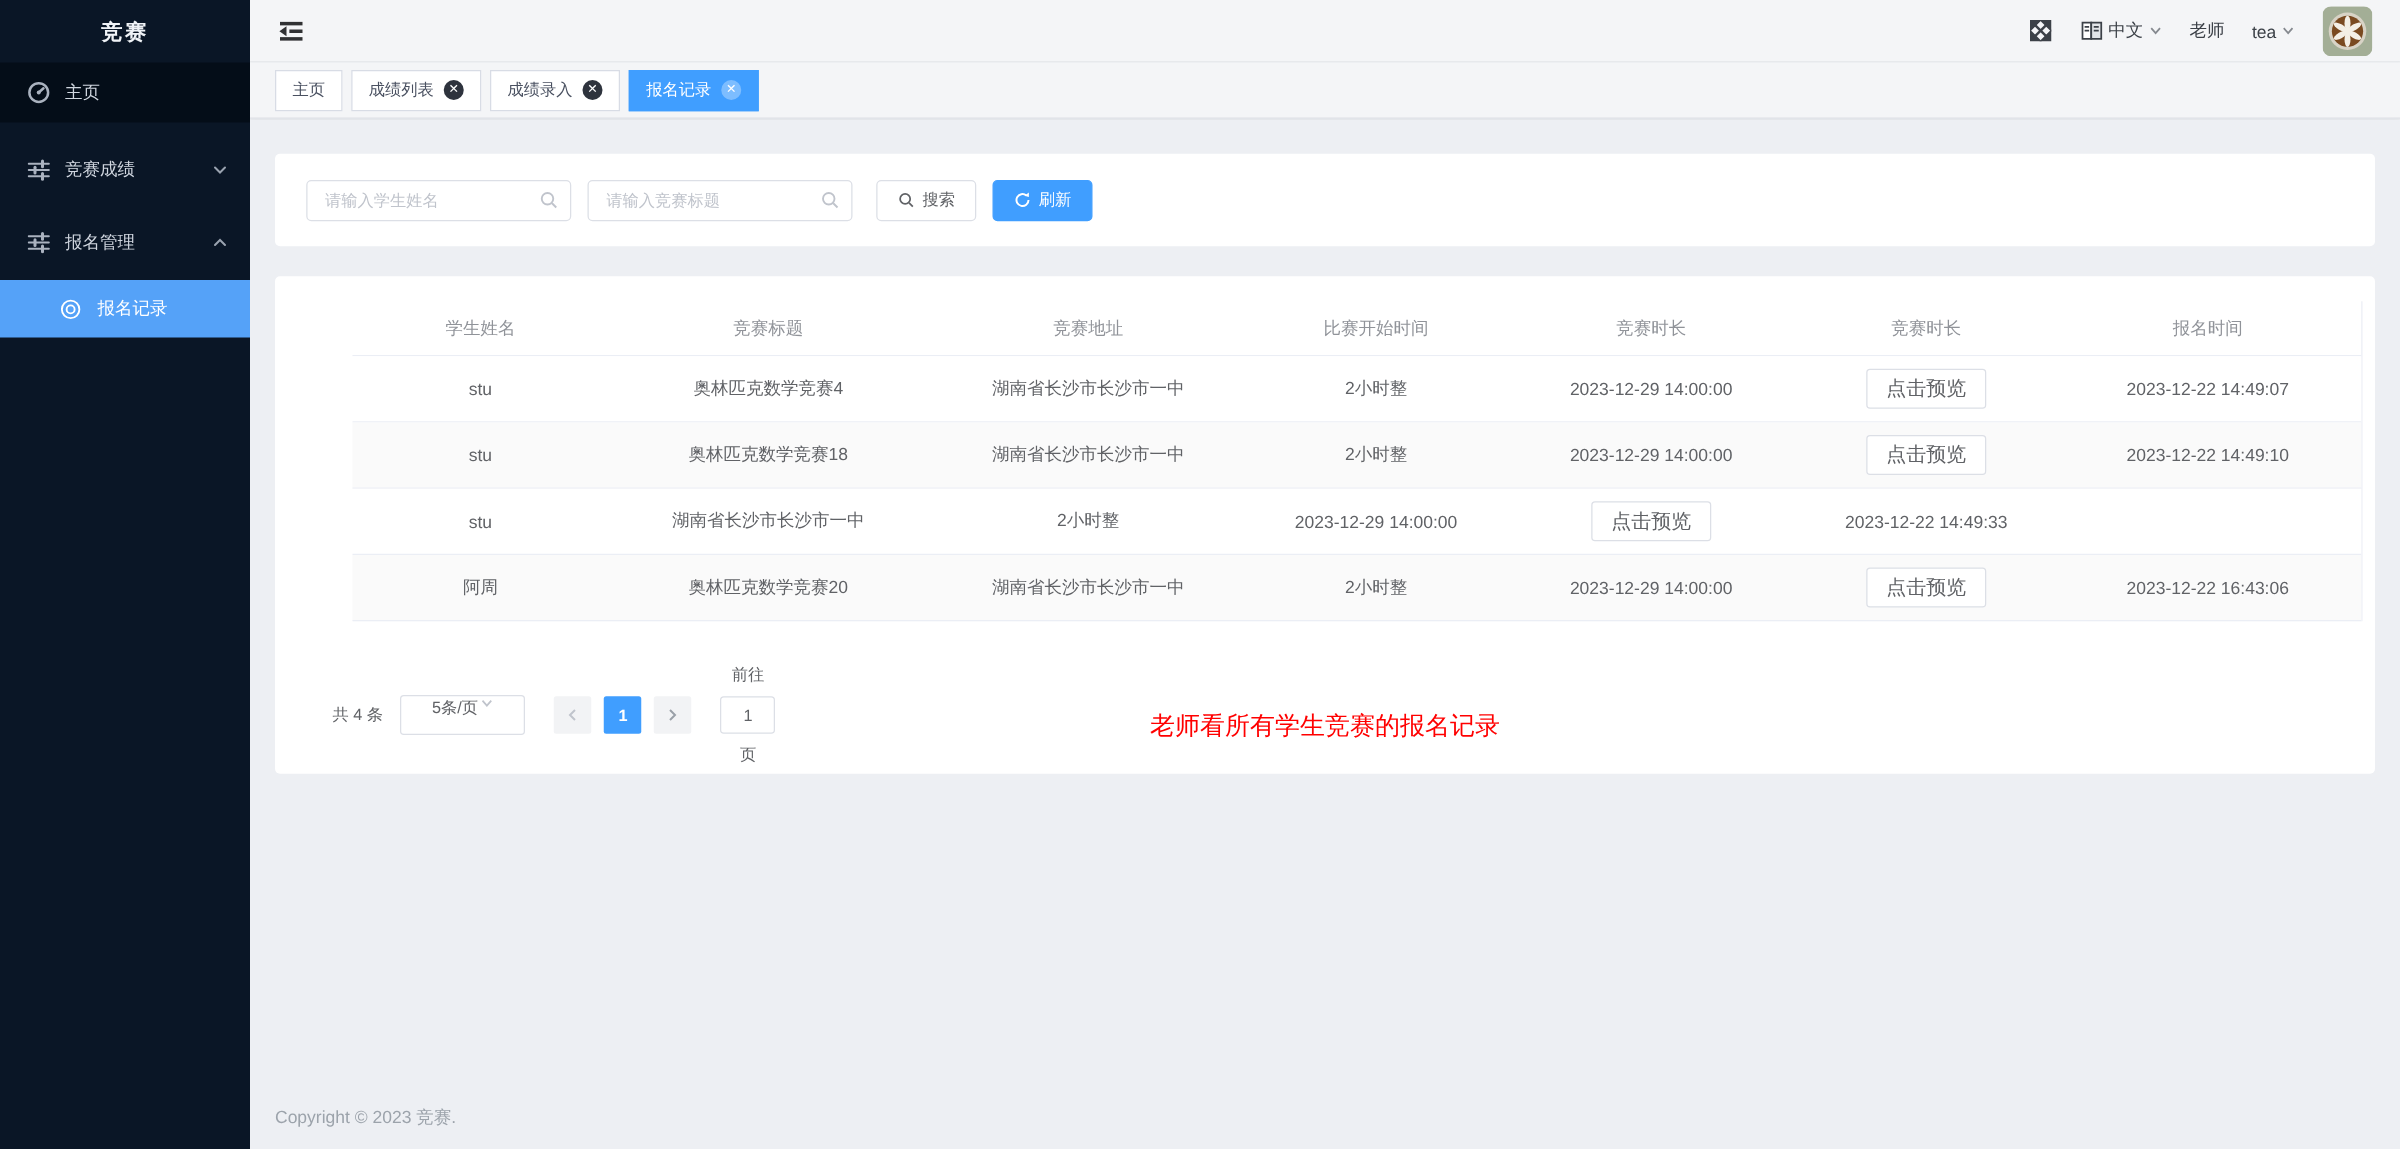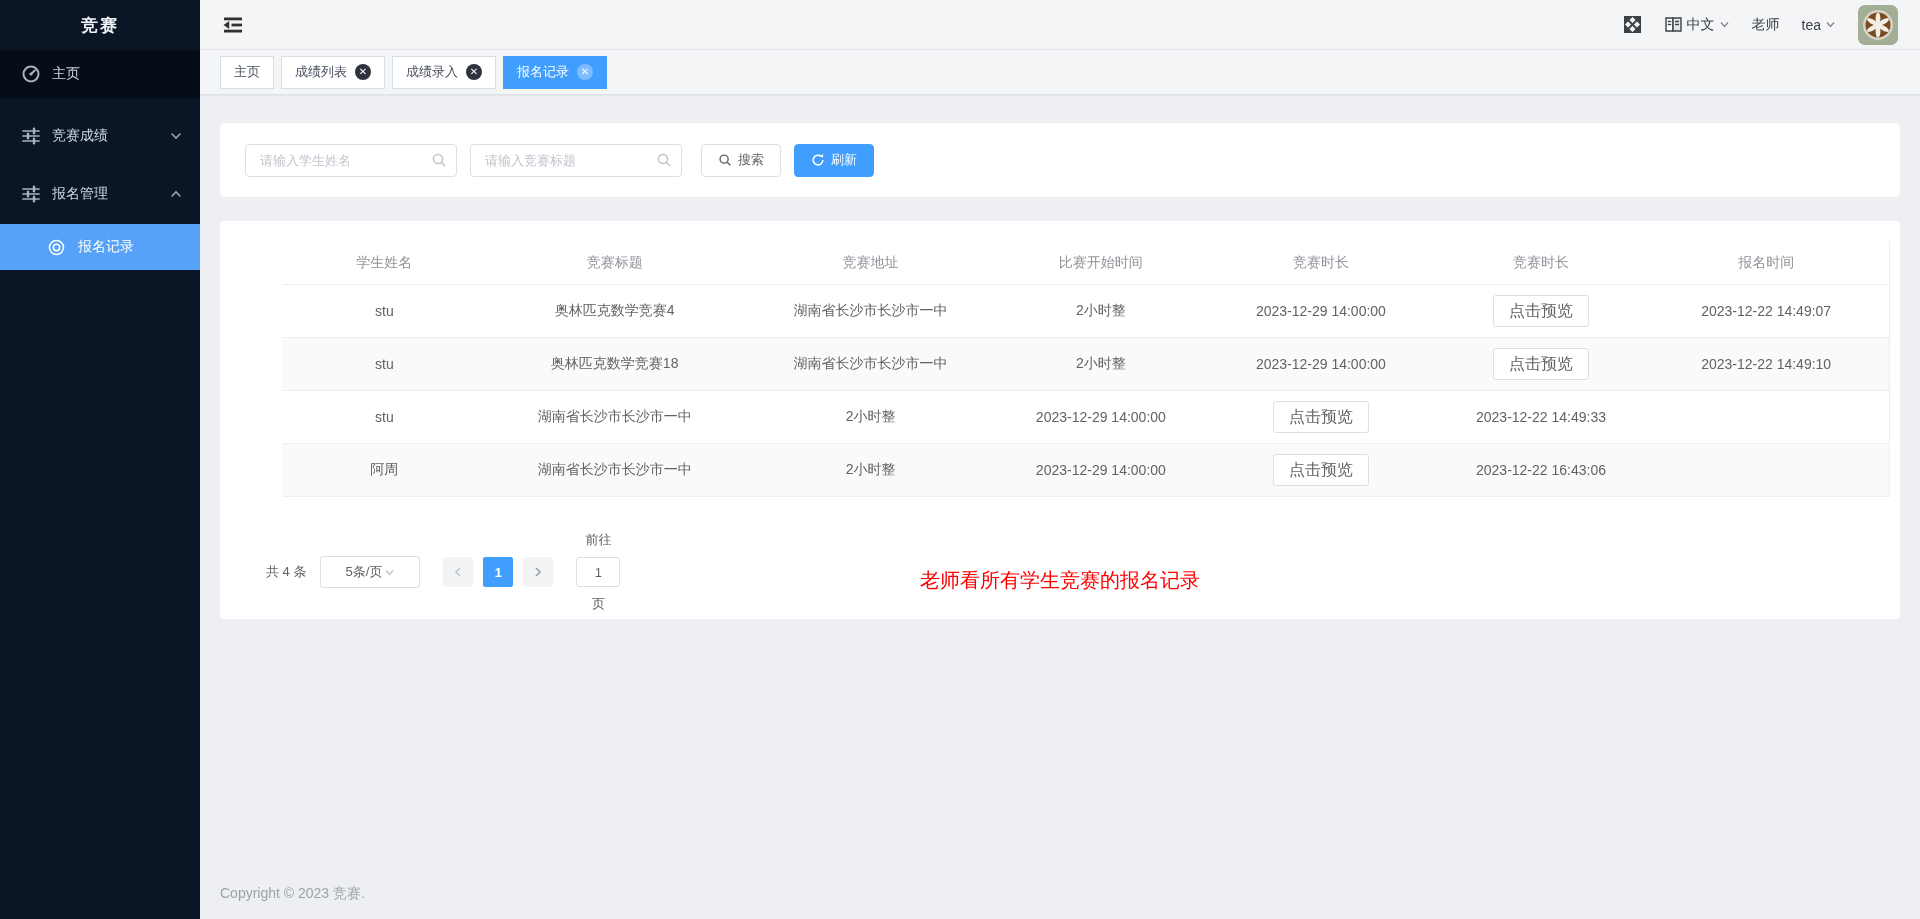--- a/index.html
+++ b/index.html
@@ -80,21 +80,21 @@
   .tr.striped { background:#fafafa; }
   .td { display:flex; align-items:center; justify-content:center; color:#606266; }
   .preview-btn { height:32px; padding:0 15px; background:#fff; border:1px solid #dcdfe6;
     border-radius:3px; color:#606266; font-size:16px; cursor:pointer; font-family:inherit; }
 
   
   .pagination { position:absolute; left:46px; top:310px; display:flex;
     align-items:center; font-size:13px; color:#606266; }
   .pg-total { margin-right:14px; }
   .pg-select { width:100px; height:32px; border:1px solid #dcdfe6; border-radius:3px;
-    display:flex; align-items:center; justify-content:center; gap:2px; cursor:pointer;
+    display:flex; justify-content:center; gap:2px; cursor:pointer;
     margin-right:18px; color:#606266; }
   .pg-select .chev-sm { color:#c0c4cc; }
   .pg-btn { width:30px; height:30px; border-radius:2px; background:#f2f3f5;
     display:flex; align-items:center; justify-content:center; margin:0 5px; cursor:pointer; }
   .pg-btn .chev-sm { width:12px; height:12px; }
   .pg-page { width:30px; height:30px; border-radius:2px; background:#409eff; color:#fff;
     display:flex; align-items:center; justify-content:center; font-weight:bold;
     margin:0 5px; cursor:pointer; }
   .pg-goto { display:flex; align-items:center; gap:8px; margin-left:18px;flex-direction:column; }
   .pg-goto input { width:44px; height:30px; border:1px solid #dcdfe6; border-radius:3px;
@@ -342,20 +342,21 @@
               <div class="td">湖南省长沙市长沙市一中</div>
               <div class="td">2小时整</div>
               <div class="td">2023-12-29 14:00:00</div>
               <div class="td">
                 <button class="preview-btn">点击预览</button>
               </div>
               <div class="td">2023-12-22 14:49:33</div>
             </div>
             <div class="tr striped">
               <div class="td">阿周</div>
+              <div class="td">奥林匹克数学竞赛20</div>
               <div class="td">湖南省长沙市长沙市一中</div>
               <div class="td">2小时整</div>
               <div class="td">2023-12-29 14:00:00</div>
               <div class="td">
                 <button class="preview-btn">点击预览</button>
               </div>
               <div class="td">2023-12-22 16:43:06</div>
             </div>
           </div>
       </div>

